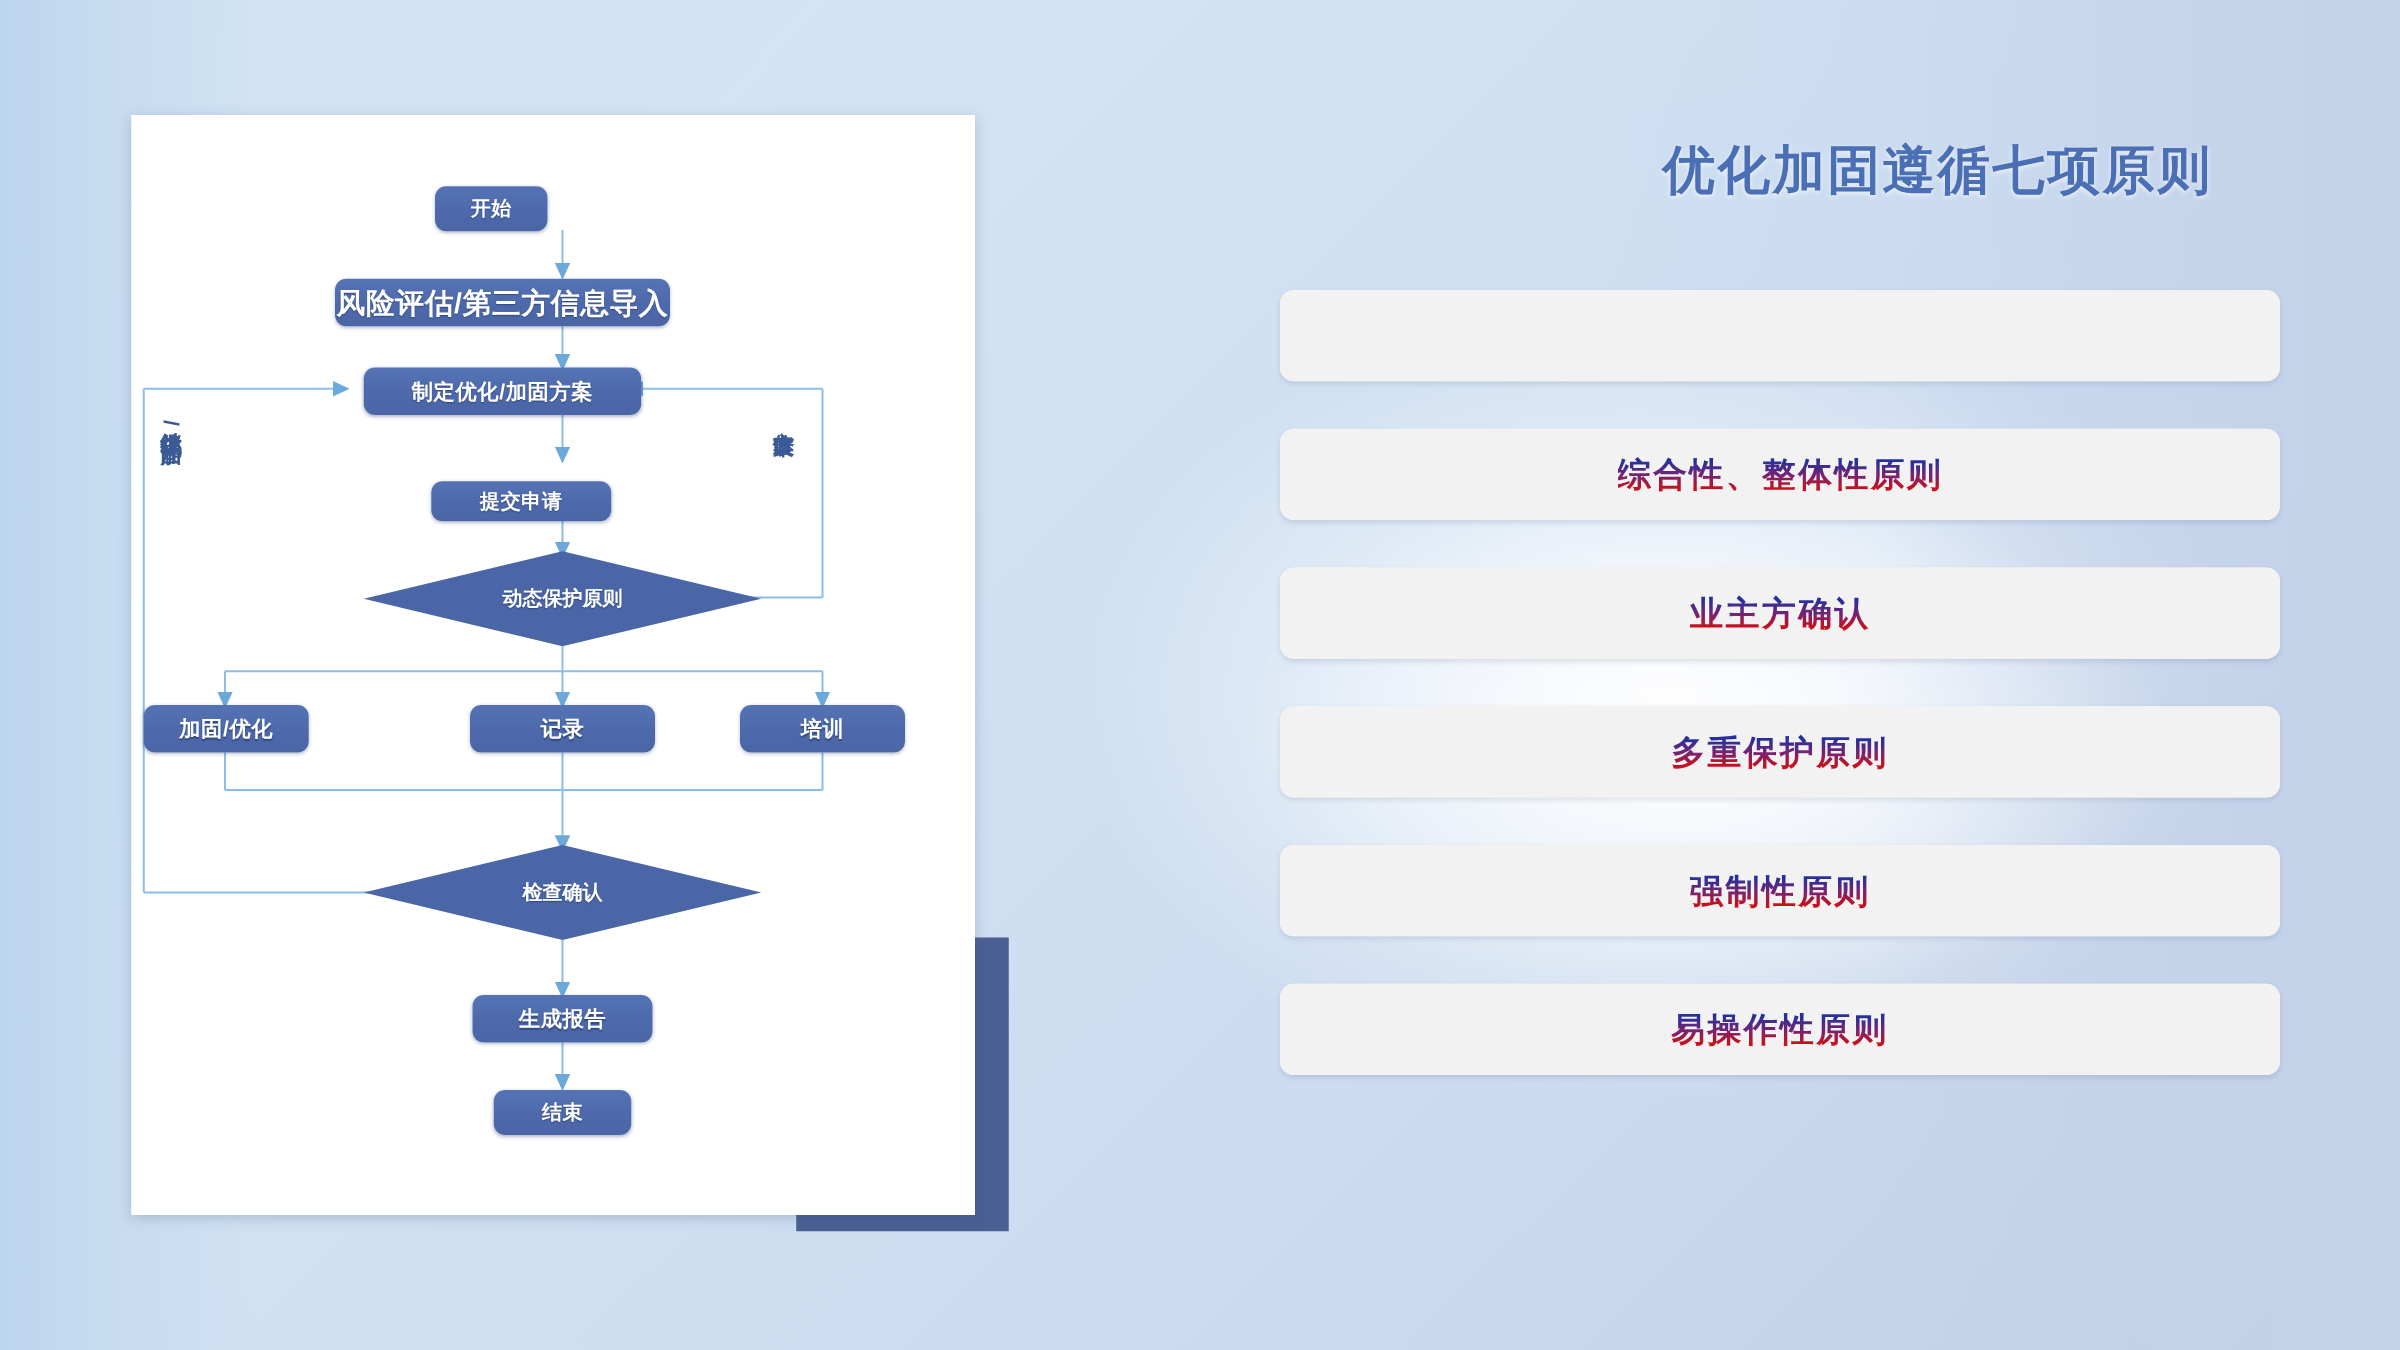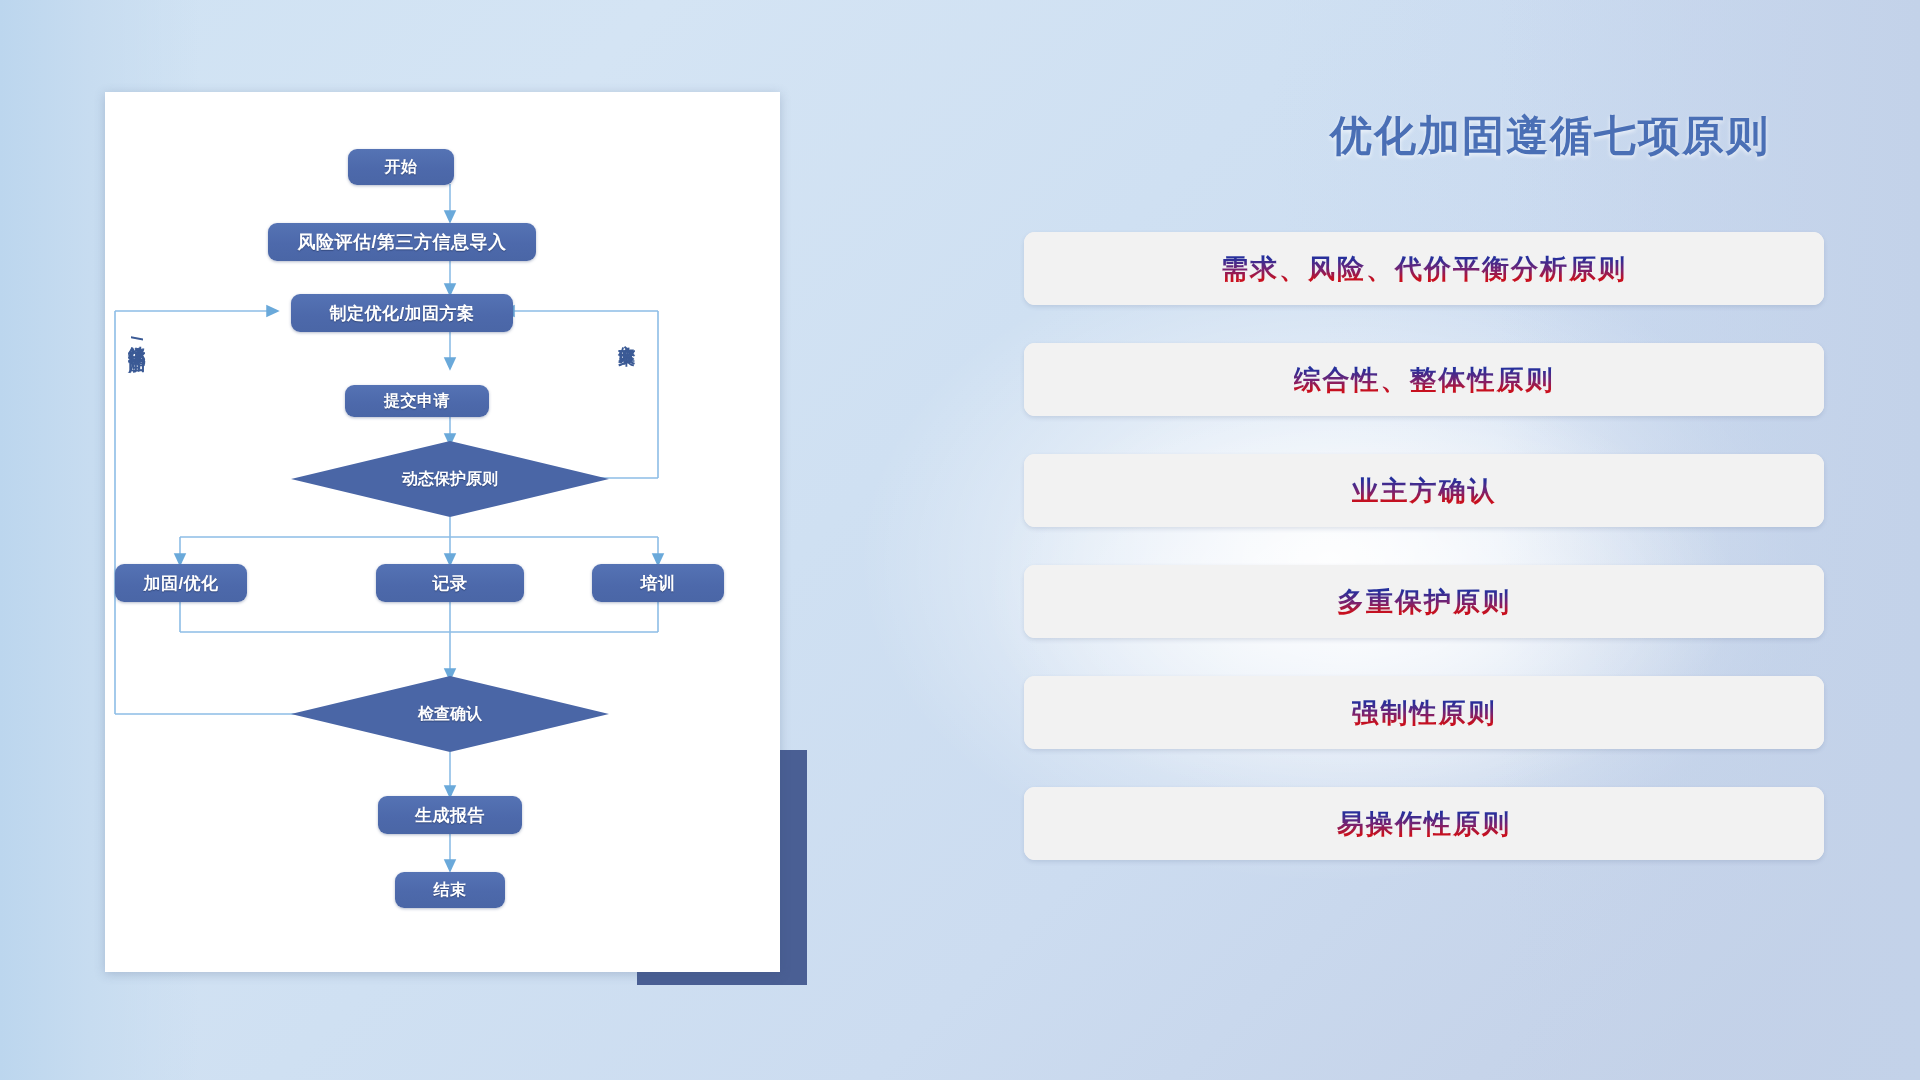--- a/index.html
+++ b/index.html
@@ -156,25 +156,25 @@
         <line x1="267" y1="622" x2="10" y2="622"></line>
         <line x1="10" y1="622" x2="10" y2="219"></line>
         <line x1="10" y1="219" x2="168" y2="219" marker-end="url(#ah)"></line>
 
         <line x1="438" y1="386" x2="553" y2="386"></line>
         <line x1="553" y1="386" x2="553" y2="219"></line>
         <line x1="553" y1="219" x2="403" y2="219" marker-end="url(#ah)"></line>
       </g>
     </svg>
 
-    <div class="node" style="left:243px;top:57px;width:106px;height:36px;font-size:16px;">
+    <div class="node" style="left:243px;top:57px;width:90px;height:36px;font-size:16px;">
       <span>开始</span>
     </div>
 
-    <div class="node" style="left:163px;top:131px;width:268px;height:38px;font-size:18px;">
+    <div class="node" style="left:163px;top:131px;width:268px;height:38px;font-size:23px;">
       <span>风险评估/第三方信息导入</span>
     </div>
 
     <div class="node" style="left:186px;top:202px;width:222px;height:38px;font-size:17px;">
       <span>制定优化/加固方案</span>
     </div>
 
     <div class="node" style="left:240px;top:278px;width:144px;height:32px;font-size:16px;margin-top:15px;">
       <span>提交申请</span>
     </div>
@@ -217,21 +217,20 @@
 
     <div class="vlabel" style="left:512px;top:240px;height:120px;">方案修改</div>
   </div>
 
   <div id="right-title">优化加固遵循七项原则</div>
 
   <div id="cards">
 
     <div class="card">
       <div class="card-inner"></div>
-      <span class="card-text">需求、风险、代价平衡分析原则</span>
     </div>
 
     <div class="card">
       <div class="card-inner"></div>
       <span class="card-text">综合性、整体性原则</span>
     </div>
 
     <div class="card">
       <div class="card-inner"></div>
       <span class="card-text">业主方确认</span>

